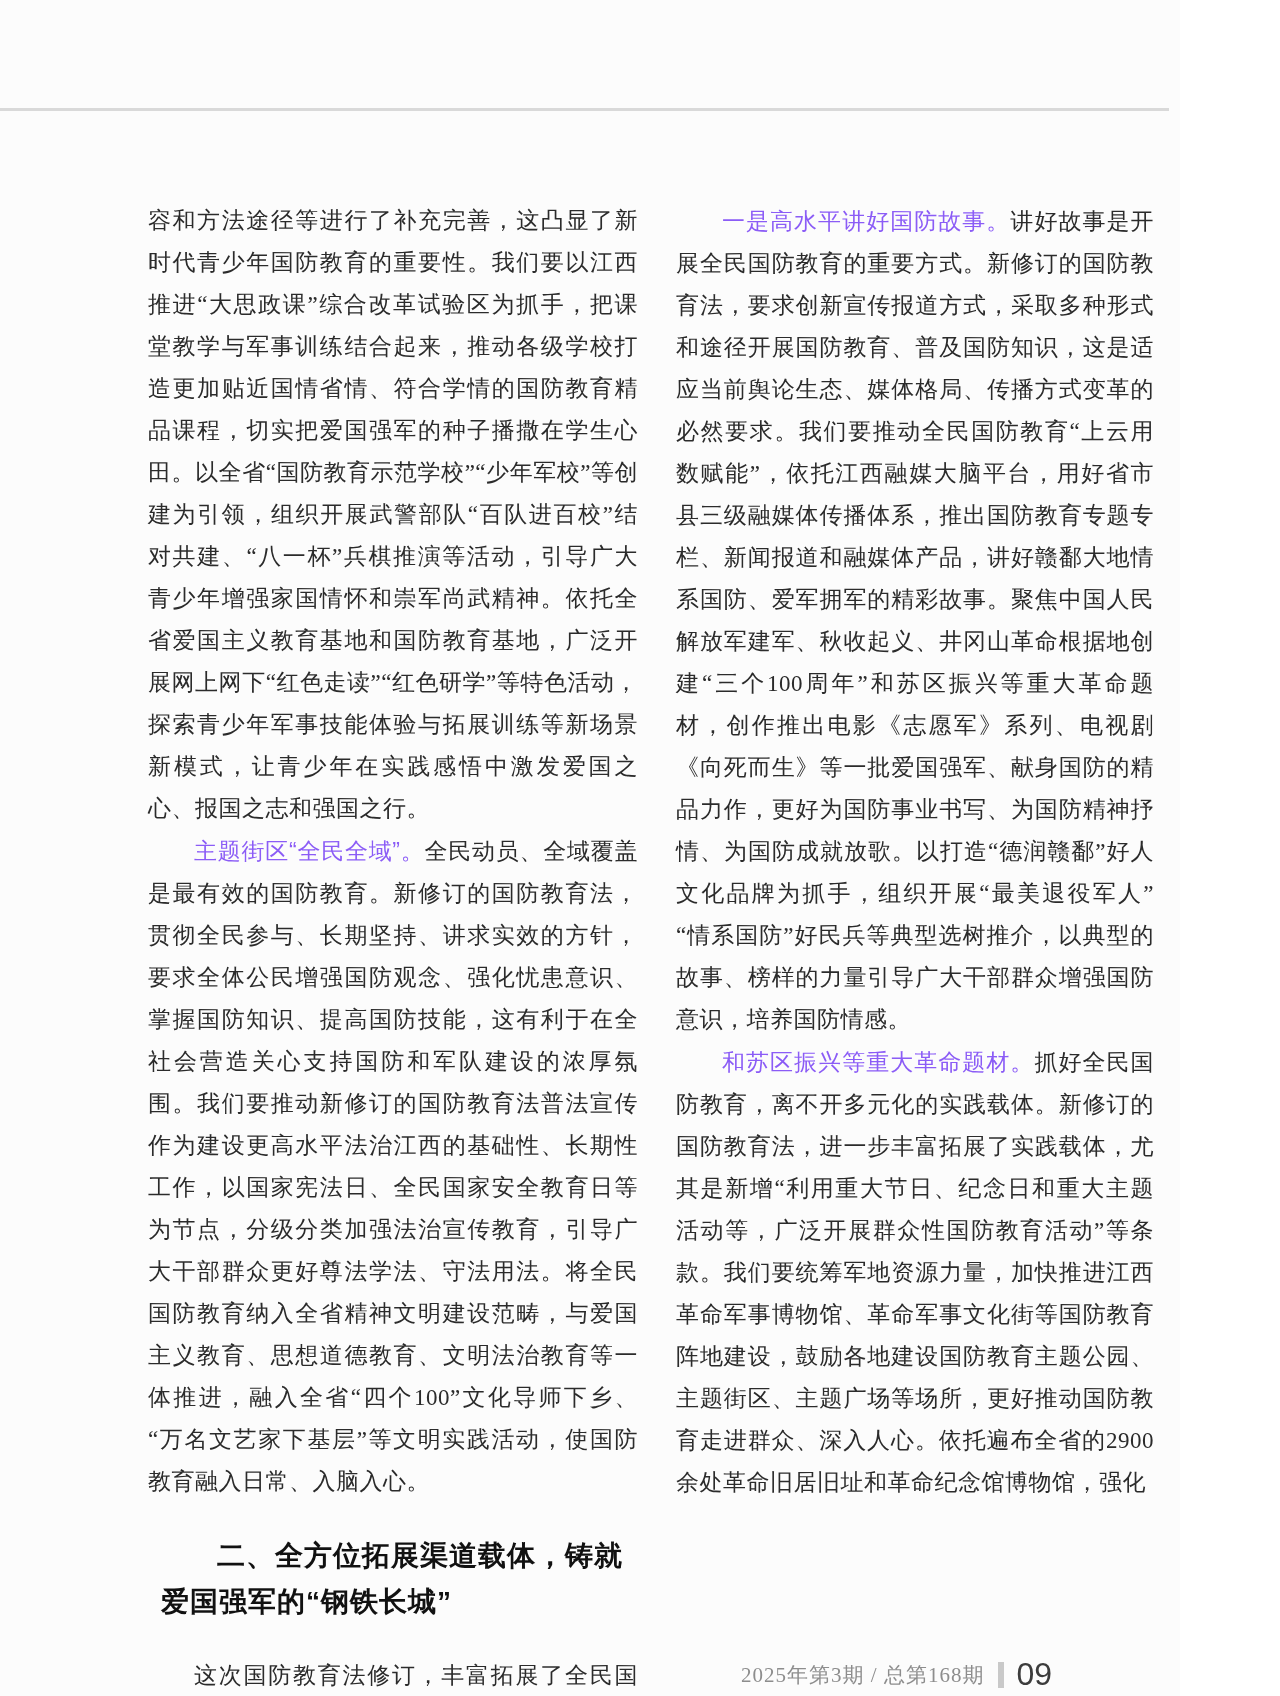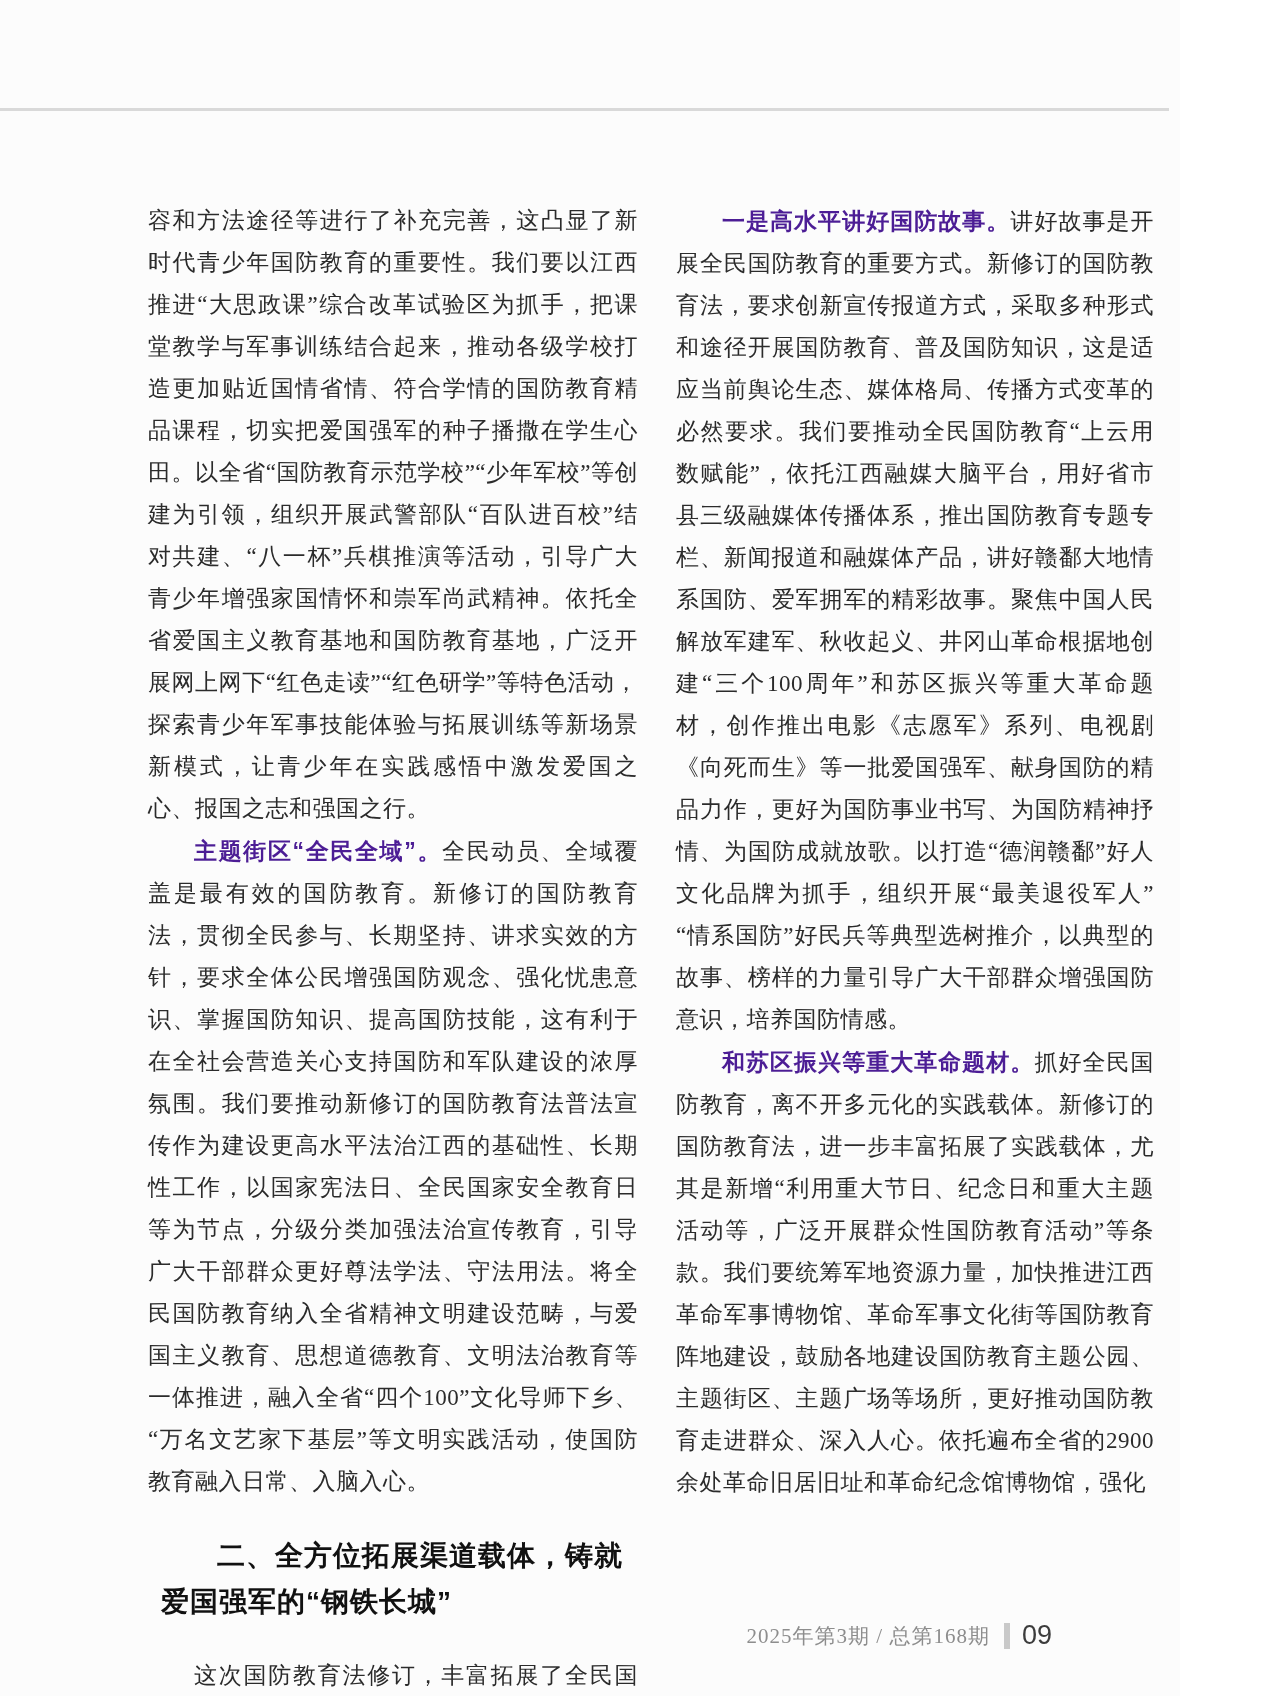--- a/index.html
+++ b/index.html
@@ -36,58 +36,58 @@
     margin: 0;
     font-size: 23px;
     line-height: 42px;
     letter-spacing: 0.5px;
     color: #2b2b2b;
   }
   .body.ind { text-indent: 2em; }
 
   .lead {
     font-family: "Liberation Sans", "DejaVu Sans", sans-serif;
-    font-weight: 700;
-    color: #4c1d95;
+    font-weight: 400;
+    color: #8b5cf6;
   }
 
   .heading {
     margin: 30px 0 30px 13px;
     font-family: "Liberation Sans", "DejaVu Sans", sans-serif;
     font-weight: 700;
     font-size: 28px;
     line-height: 46px;
     color: #111111;
     text-indent: 2em;
     text-align: left;
     letter-spacing: 1px;
   }
 
   .footer {
     position: absolute;
-    top: 1620px;
+    top: 1656px;
     right: 128px;
     display: flex;
     align-items: center;
   }
   .footer .issue {
     font-size: 21px;
     color: #8d8d8d;
     letter-spacing: 1px;
     font-family: "Liberation Serif", "DejaVu Serif", serif;
   }
   .footer .bar {
     display: inline-block;
     width: 6px;
     height: 26px;
     background: #c9c9c9;
     margin: 0 12px 0 14px;
   }
   .footer .pagenum {
-    font-size: 27px;
+    font-size: 32px;
     color: #3c3c3c;
     font-family: "Liberation Sans", "DejaVu Sans", sans-serif;
   }
 </style>
 </head>
 <body>
 
 <div class="page">
 
   <div class="top-rule"></div>

